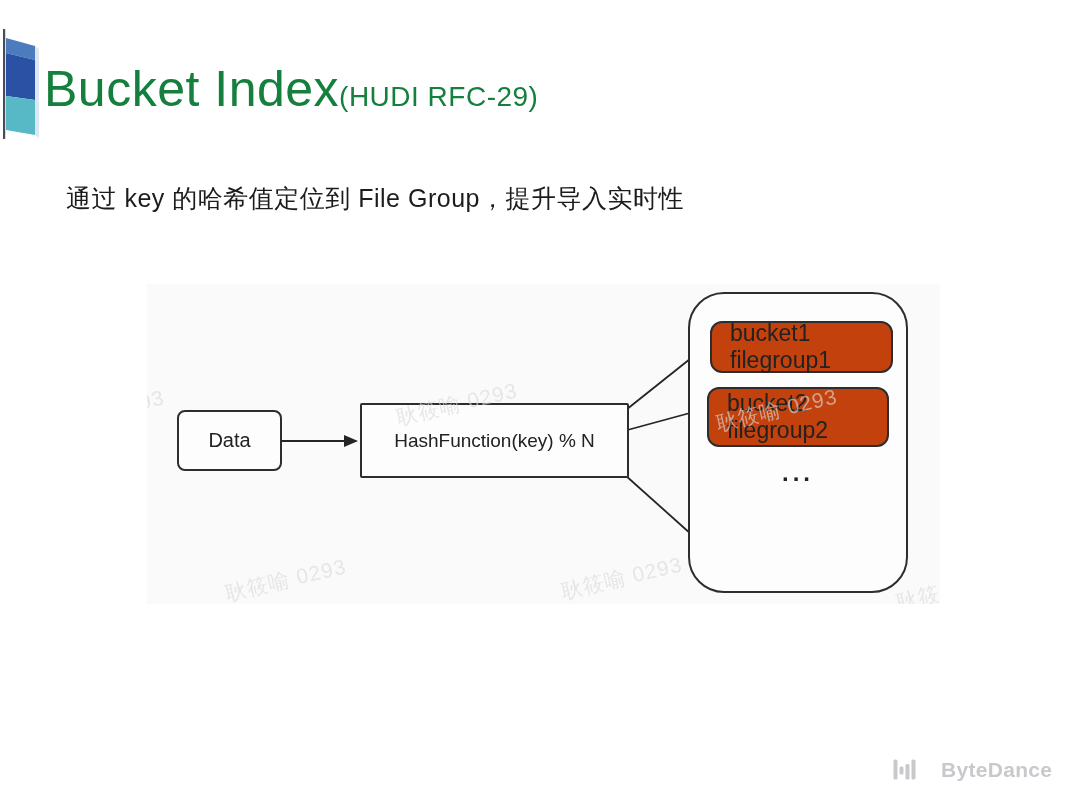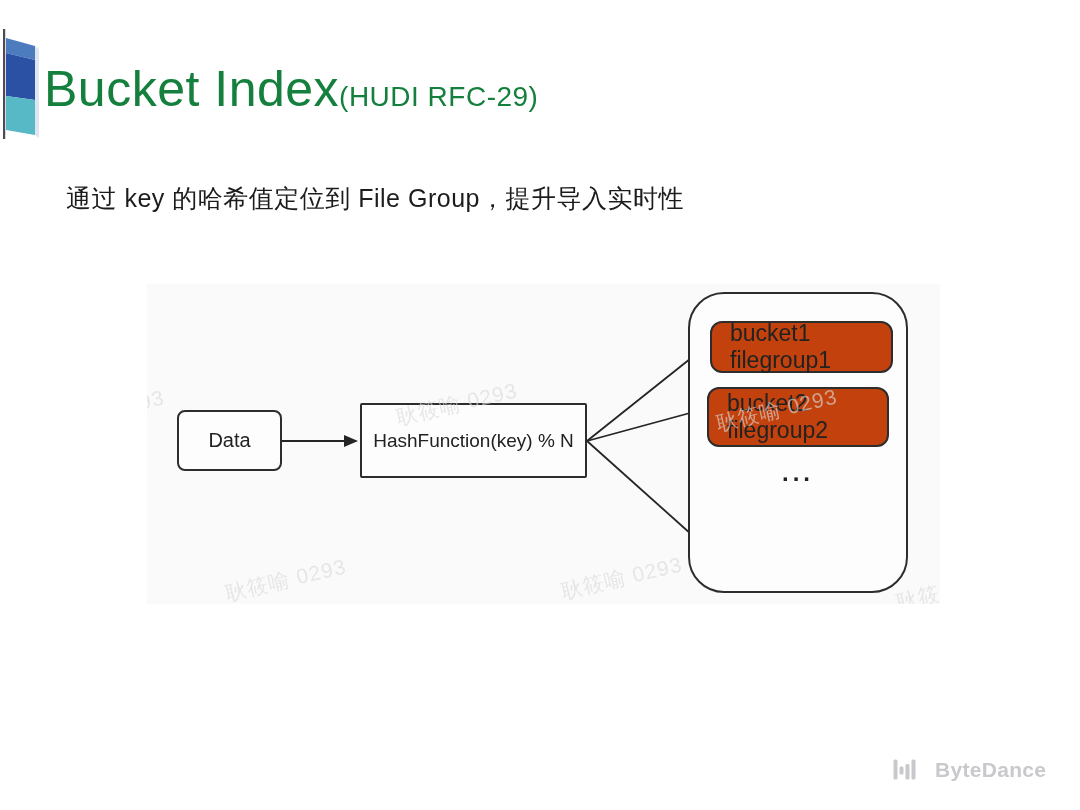--- a/index.html
+++ b/index.html
@@ -17,21 +17,21 @@
   
   .subtitle{position:absolute;left:66px;top:182px;margin:0;font-size:25px;color:#1c1c1c;letter-spacing:0.5px;}
 
   
   .diagram{position:absolute;left:147px;top:284px;width:793px;height:320px;background:#fafafa;overflow:hidden;}
   .arrows{position:absolute;left:0;top:0;width:793px;height:320px;z-index:2;}
 
   .node{position:absolute;display:flex;align-items:center;justify-content:center;
         background:#fdfdfd;border:2px solid #2d2d2d;color:#222;box-sizing:border-box;z-index:3;}
   .data-node{left:30px;top:126px;width:105px;height:61px;border-radius:8px;font-size:20px;}
-  .hash-node{left:213px;top:119px;width:227px;height:75px;border-radius:2px;font-size:19px;}
+  .hash-node{left:213px;top:119px;width:269px;height:75px;border-radius:2px;font-size:19px;}
 
   .bucket-container{position:absolute;left:541px;top:8px;width:220px;height:301px;
         border:2px solid #2d2d2d;border-radius:36px;background:#fdfdfd;box-sizing:border-box;z-index:2;}
   .bucket{position:absolute;display:flex;align-items:center;justify-content:center;
         background:#c2410c;border:2px solid #2d2d2d;border-radius:12px;color:#222;
         font-size:23px;box-sizing:border-box;padding-left:18px;}
   .bucket-1{left:20px;top:27px;width:183px;height:52px;}
   .bucket-2{left:17px;top:93px;width:182px;height:60px;}
   .bucket-n{left:18px;top:224px;width:180px;height:53px;}
   .ellipsis{position:absolute;left:0;right:0;top:165px;text-align:center;
@@ -40,21 +40,21 @@
   .watermark{position:absolute;z-index:6;color:#dadada;opacity:0.62;font-size:21px;
         letter-spacing:1px;white-space:nowrap;transform:rotate(-13deg);pointer-events:none;}
   .wm-1{left:-8px;top:104px;}
   .wm-2{left:248px;top:106px;}
   .wm-3{left:77px;top:282px;}
   .wm-4{left:413px;top:280px;}
   .wm-5{left:568px;top:112px;}
   .wm-6{left:749px;top:300px;}
 
   
-  .brand{position:absolute;left:892px;top:757px;display:flex;align-items:center;gap:18px;}
+  .brand{position:absolute;left:892px;top:757px;display:flex;align-items:center;gap:24px;}
   .brand-bars{width:25px;height:25px;}
   .brand-text{font-size:21px;font-weight:bold;color:#c9c9cd;letter-spacing:0.3px;}
 </style>
 </head>
 <body>
 
 <div class="slide">
 
   <svg class="deck-logo" viewBox="0 0 42 150" xmlns="http://www.w3.org/2000/svg">
     <rect x="3" y="29" width="2.2" height="110" fill="#4b4b57"></rect>

